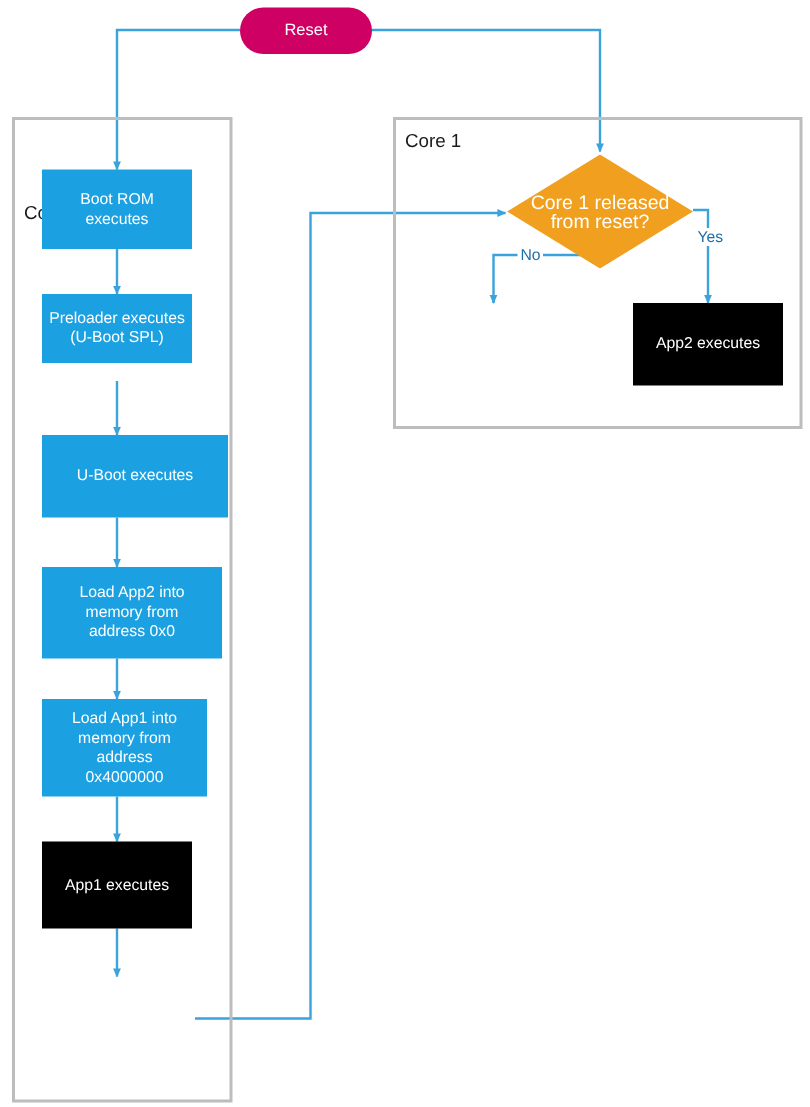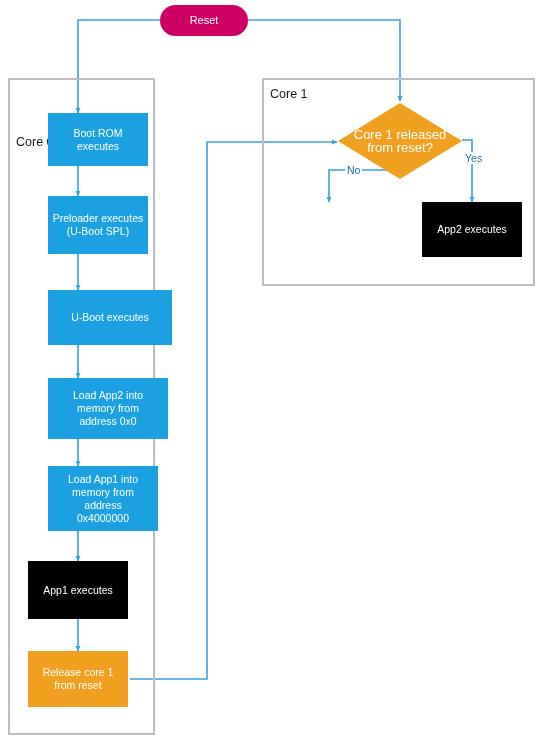--- a/index.html
+++ b/index.html
@@ -47,21 +47,21 @@
     display: flex;
     align-items: center;
     justify-content: center;
     text-align: center;
     color: #ffffff;
     font-size: 10.5px;
     line-height: 13px;
     padding: 2px 4px;
     white-space: pre-line;
   }
-  .node.blue   { background: #1BA1E2; margin-left: 20px; }
+  .node.blue   { background: #1BA1E2; }
   .node.green  { background: #000000; }
   .node.orange { background: #F0A01E; }
   .node.pill {
     background: #CE0063;
     border-radius: 24px;
     font-size: 11px;
   }
   .diamond {
     position: absolute;
     display: flex;
@@ -129,38 +129,36 @@
   <div class="group-label" style="left:16px; top:88px;margin-top:48px;">Core 0</div>
 
   <div class="group-box" style="left:262px; top:78px; width:273px; height:208px;"></div>
   <div class="group-label" style="left:270px; top:88px;">Core 1</div>
 
   <div class="node pill" style="left:160px; top:5px; width:88px; height:31px;">Reset</div>
 
   <div class="node blue" style="left:28px; top:113px; width:100px; height:53px;">Boot ROM
 executes</div>
 
-  <div class="node blue" style="left:28px; top:196px; width:100px; height:58px;">Preloader executes
+  <div class="node blue" style="left:28px; top:196px; width:100px; height:46px;">Preloader executes
 (U-Boot SPL)</div>
 
   <div class="node blue" style="left:28px; top:290px; width:124px; height:55px;">U-Boot executes</div>
 
   <div class="node blue" style="left:28px; top:378px; width:120px; height:61px;">Load App2 into
 memory from
 address 0x0</div>
 
   <div class="node blue" style="left:28px; top:466px; width:110px; height:65px;">Load App1 into
 memory from
 address
 0x4000000</div>
 
   <div class="node green" style="left:28px; top:561px; width:100px; height:58px;">App1 executes</div>
 
-  <div class="node orange" style="left:28px; top:651px; width:100px; height:56px;">Release core 1
-from reset</div>
 
   <div class="diamond" style="left:338px; top:103px; width:124px; height:76px;">
     <svg class="dshape" viewBox="0 0 124 76" preserveAspectRatio="none" xmlns="http://www.w3.org/2000/svg">
       <polygon points="62,0 124,38 62,76 0,38" fill="#F0A01E"></polygon>
     </svg>
     <div class="dlabel">Core 1 released
 from reset?</div>
   </div>
 
 

